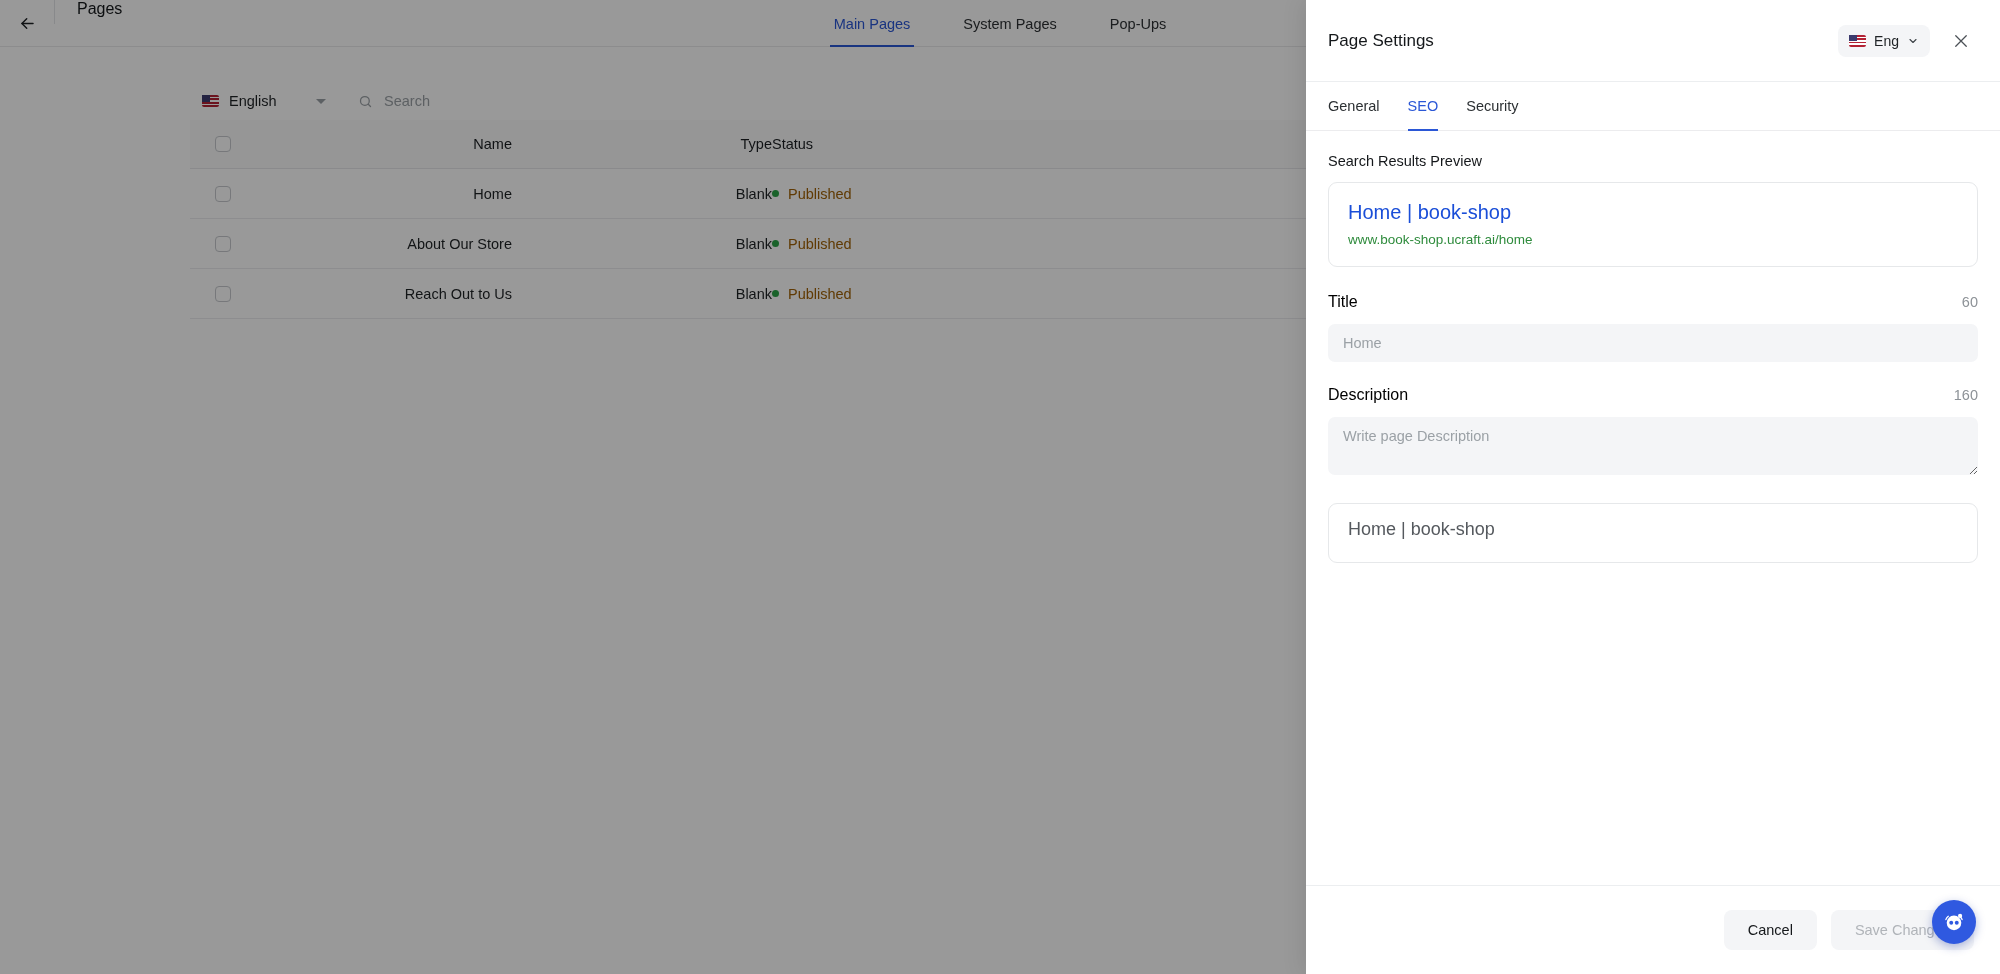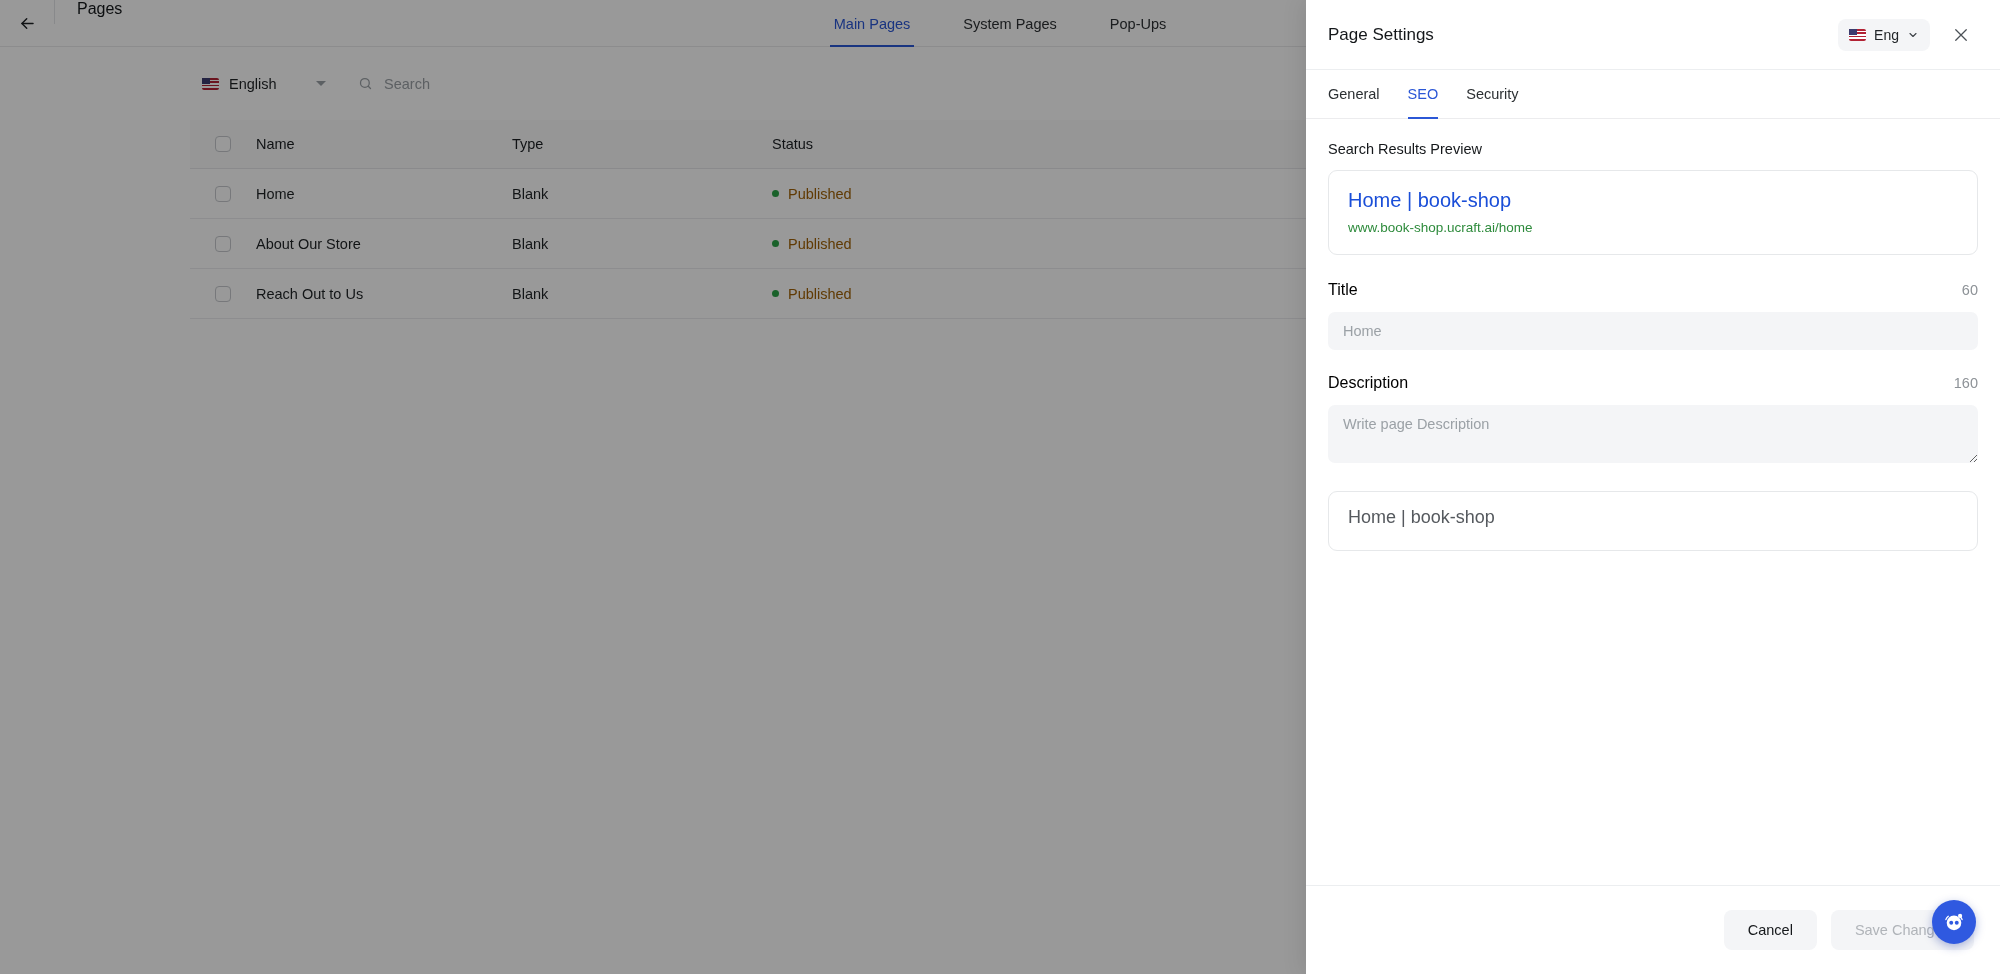--- a/index.html
+++ b/index.html
@@ -55,21 +55,21 @@
   .top-tab.active { color: #2b57d6; }
   .top-tab.active::after {
     content: ""; position: absolute; left: 18px; right: 18px; bottom: 0;
     height: 2.5px; background: #2b57d6;
   }
 
   
   .toolbar {
     position: absolute; top: 47px; left: 190px; right: 11px; height: 73px;
     background: #ffffff;
-    display: flex; align-items: center;
+    display: flex; align-items: flex-end;
   }
   .lang-select {
     display: flex; align-items: center; gap: 10px;
     width: 148px; height: 38px;
     padding: 0 12px;
     border-radius: 6px;
   }
   .flag {
     width: 17px; height: 12px; border-radius: 2px;
     background:
@@ -100,20 +100,21 @@
   
   .table-wrap {
     position: absolute; top: 120px; left: 190px; right: 0; bottom: 0;
     background: #ffffff;
   }
   .trow {
     display: flex; align-items: center;
     height: 50px;
     border-bottom: 1px solid #ebecee;
     padding-left: 0;
+    text-align: right;
   }
   .trow.head {
     height: 49px;
     background: #fafafb;
     border-bottom: 1px solid #e6e7e9;
   }
   .cell-cb { width: 66px; display: flex; align-items: center; justify-content: center; }
   .cbox {
     width: 16px; height: 16px; border: 1.4px solid #c6c9cd;
     border-radius: 4px; background: #fff;
@@ -129,21 +130,21 @@
   
   #panel {
     position: absolute; top: 0; right: 0;
     width: 694px; height: 974px;
     background: #ffffff;
     z-index: 100;
     display: flex; flex-direction: column;
     box-shadow: -2px 0 22px rgba(0,0,0,0.10);
   }
   .panel-head {
-    height: 70px; flex: none;
+    height: 82px; flex: none;
     display: flex; align-items: center;
     padding: 0 22px 0 22px;
     border-bottom: 1px solid #eceef0;
   }
   .panel-title { font-size: 17px; color: #15181b; flex: 1; }
   .eng-pill {
     display: flex; align-items: center; gap: 8px;
     height: 32px; padding: 0 11px;
     background: #f4f5f7; border-radius: 8px;
     font-size: 14px; color: #1f2326;

